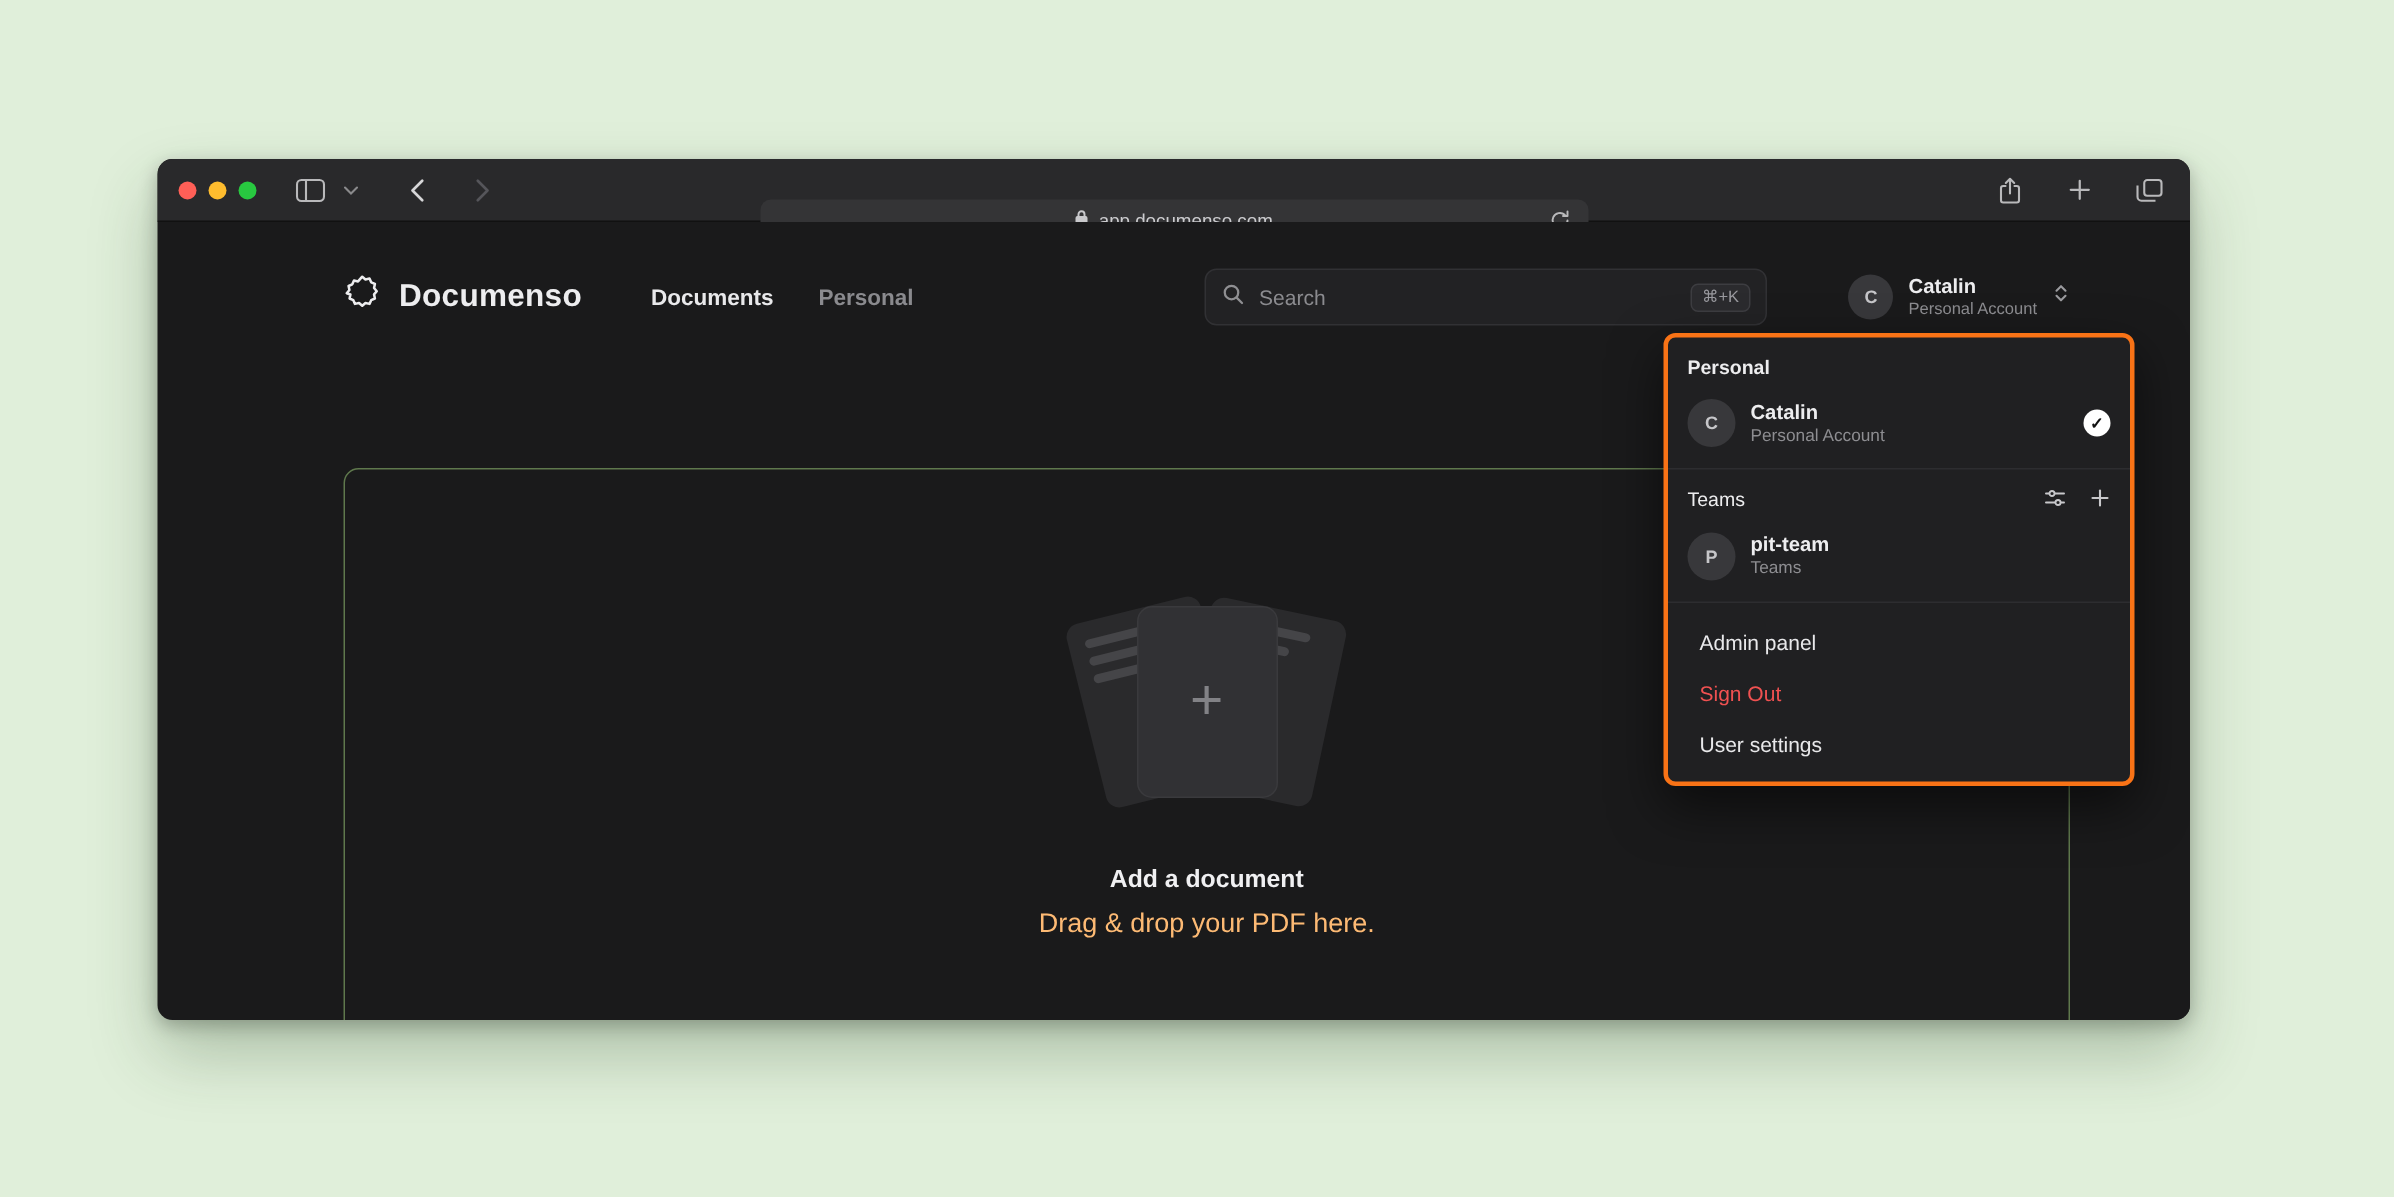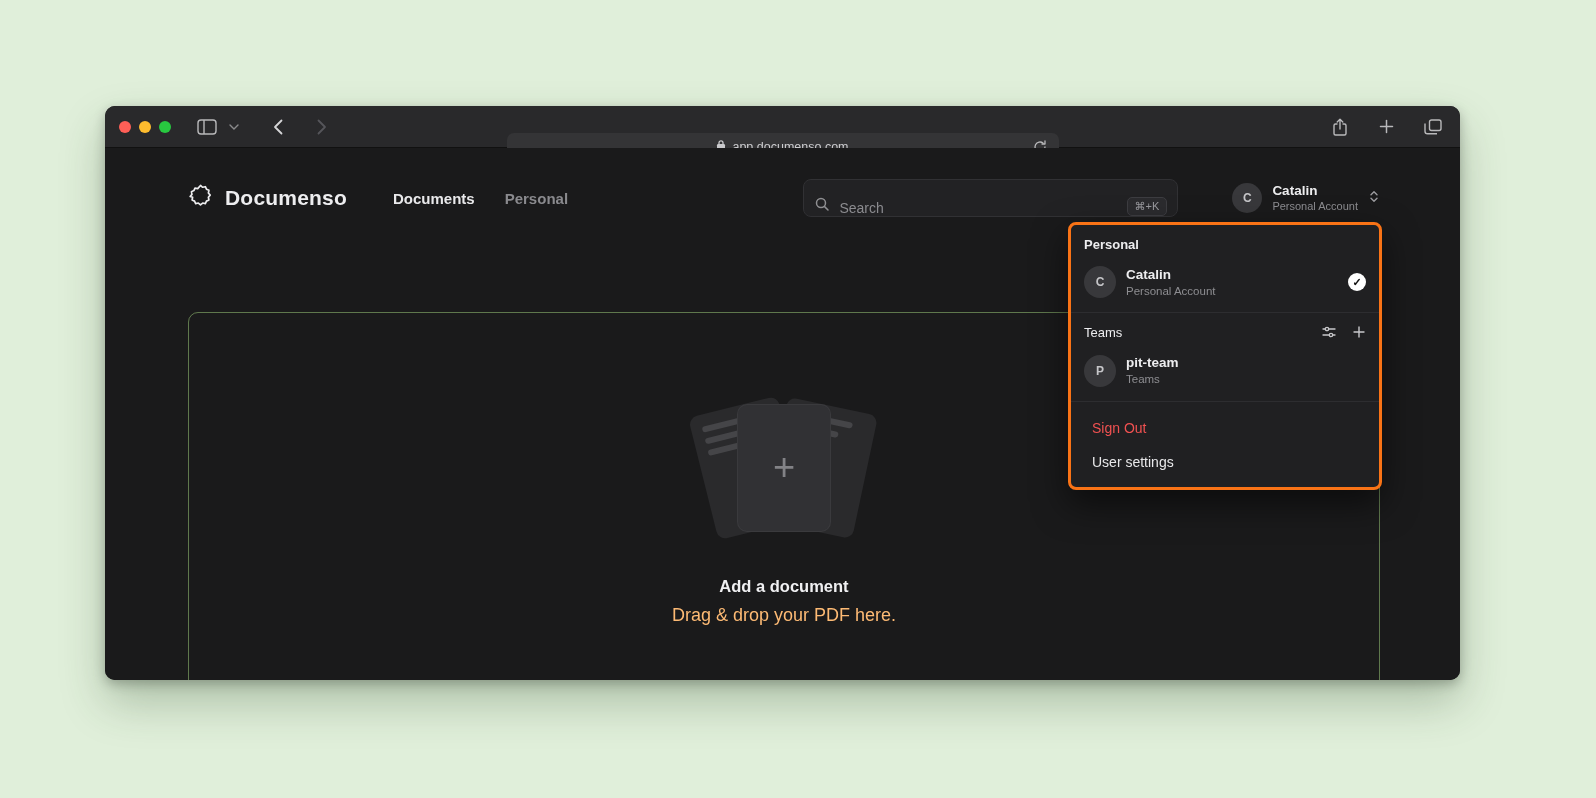--- a/index.html
+++ b/index.html
@@ -30,34 +30,34 @@
   .nav-arrows { margin-left:26px; gap:26px; }
   .urlbar {
     position:absolute; left:50%; top:50%; transform:translate(-50%,-50%);
     width:552px; height:28px; background:#343436; border-radius:7px;
     display:flex; align-items:center; justify-content:center; gap:6px;
     color:#cccccf; font-size:12.5px; cursor:text;margin-top:20px;
   }
   .urlbar .reload { position:absolute; right:8px; top:50%; transform:translateY(-50%); }
   .tb-right { margin-left:auto; gap:22px; }
   
-  .content { position:relative; height:629px; background:#1a1a1b; }
+  .content { position:relative; height:629px; background:#1a1a1b;margin-left:41px; }
   .app-header {
     display:flex; align-items:center; padding:24px 80px 0 82px; height:76px;
   }
   .brand { display:flex; align-items:center; gap:11px; }
   .brand-name { font-size:21px; font-weight:700; color:#ededef; letter-spacing:.2px; }
   .nav { display:flex; gap:30px; margin-left:46px; }
   .nav a { text-decoration:none; font-size:15px; font-weight:700; }
   .nav a.active { color:#e9e9eb; }
   .nav a.inactive { color:#8a8a8e; }
   .search {
     margin-left:auto; width:375px; height:38px; background:#222224;
     border:1px solid #313134; border-radius:8px;
-    display:flex; align-items:flex-end; gap:9px; padding:0 10px;
+    display:flex; align-items:center; gap:9px; padding:0 10px;
   }
   .search input {
     flex:1; background:transparent; border:none; outline:none;
     color:#dddddf; font-size:14px; font-family:"Liberation Sans", sans-serif;
   }
   .search input::placeholder { color:#8b8b8f; }
   .kbd {
     font-size:11px; color:#9a9a9f; background:#2b2b2e;
     border:1px solid #3d3d41; border-radius:5px; padding:3px 7px; line-height:1;
   }
@@ -291,18 +291,19 @@
       <div class="menu-row">
         <div class="avatar">P</div>
         <div>
           <div class="mr-name">pit-team</div>
           <div class="mr-sub">Teams</div>
         </div>
       </div>
 
       <div class="menu-sep"></div>
 
+      <div class="menu-item">Admin panel</div>
       <div class="menu-item danger">Sign Out</div>
       <div class="menu-item">User settings</div>
     </div>
 
   </div>
 </div>
 
 </body></html>

